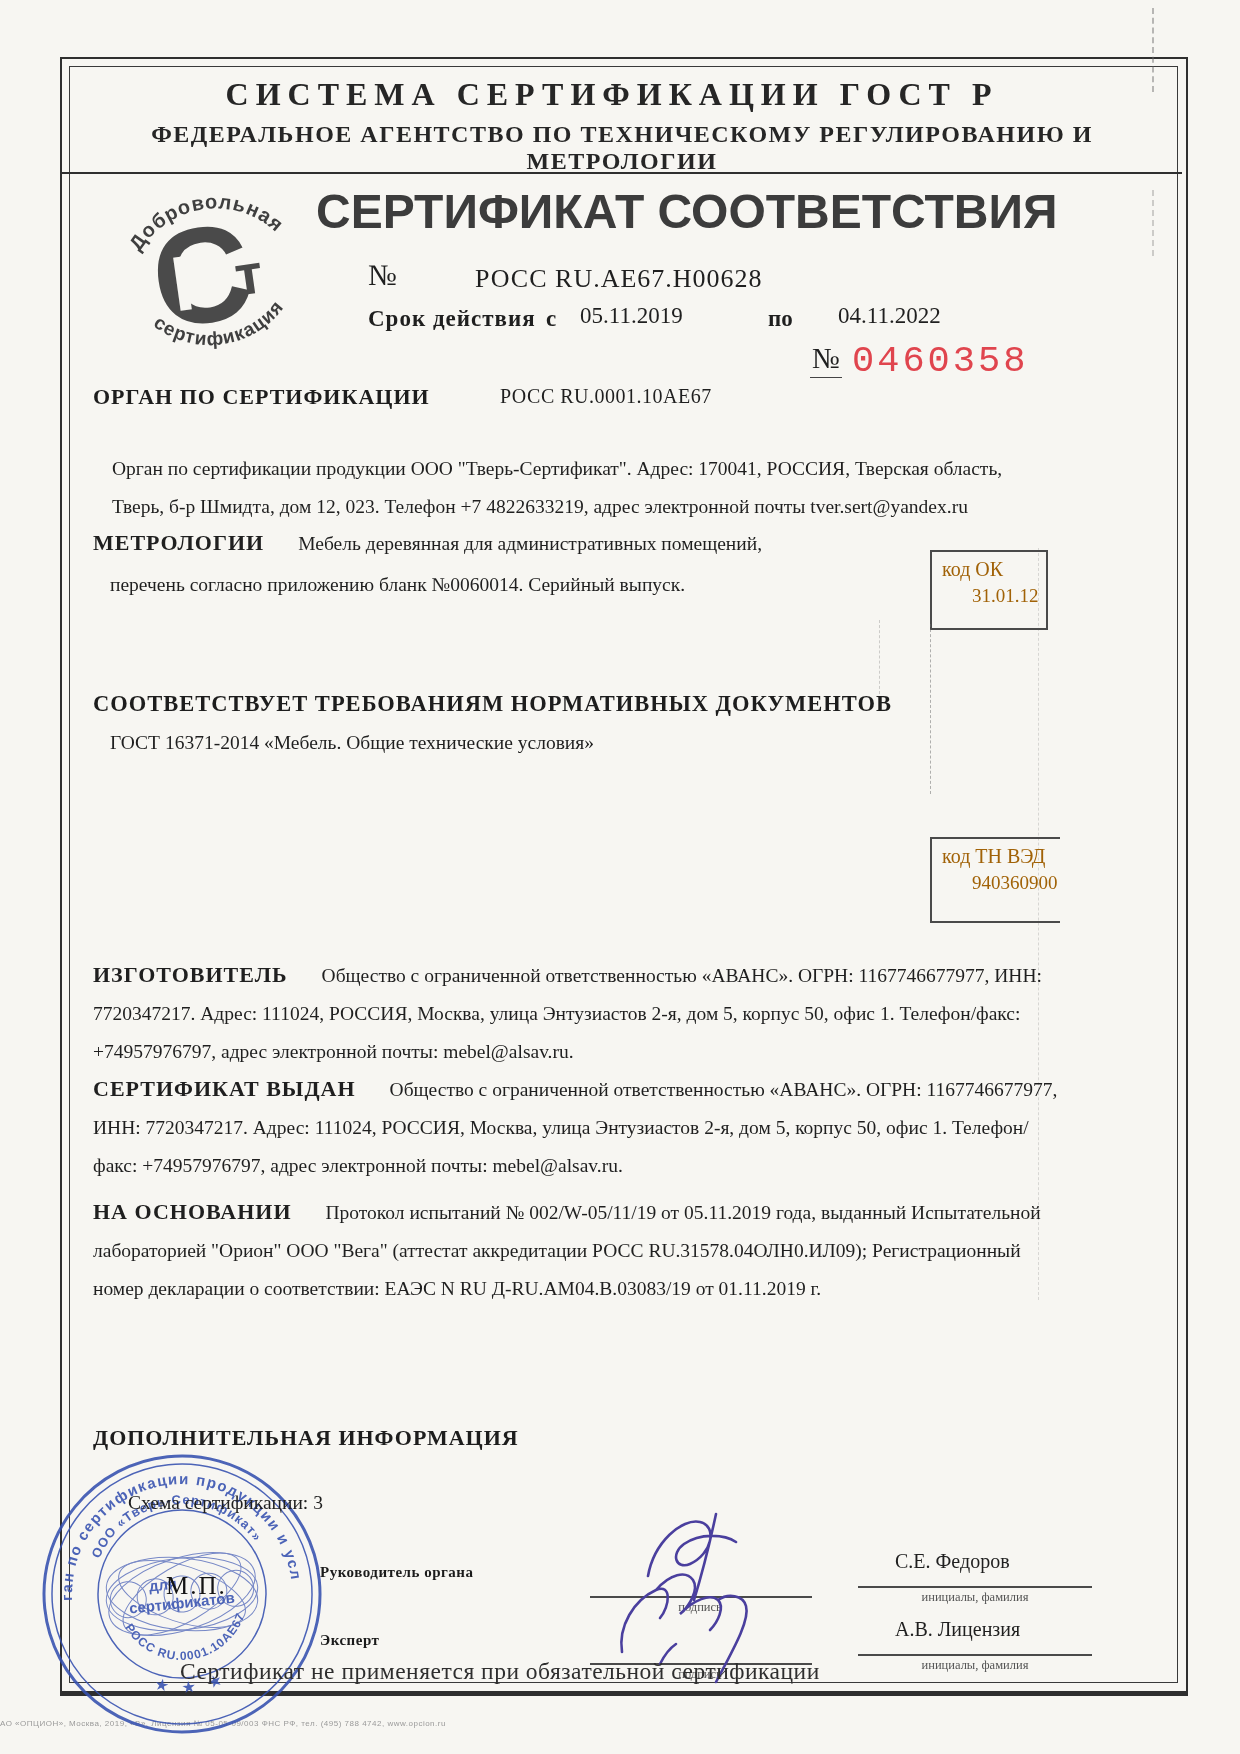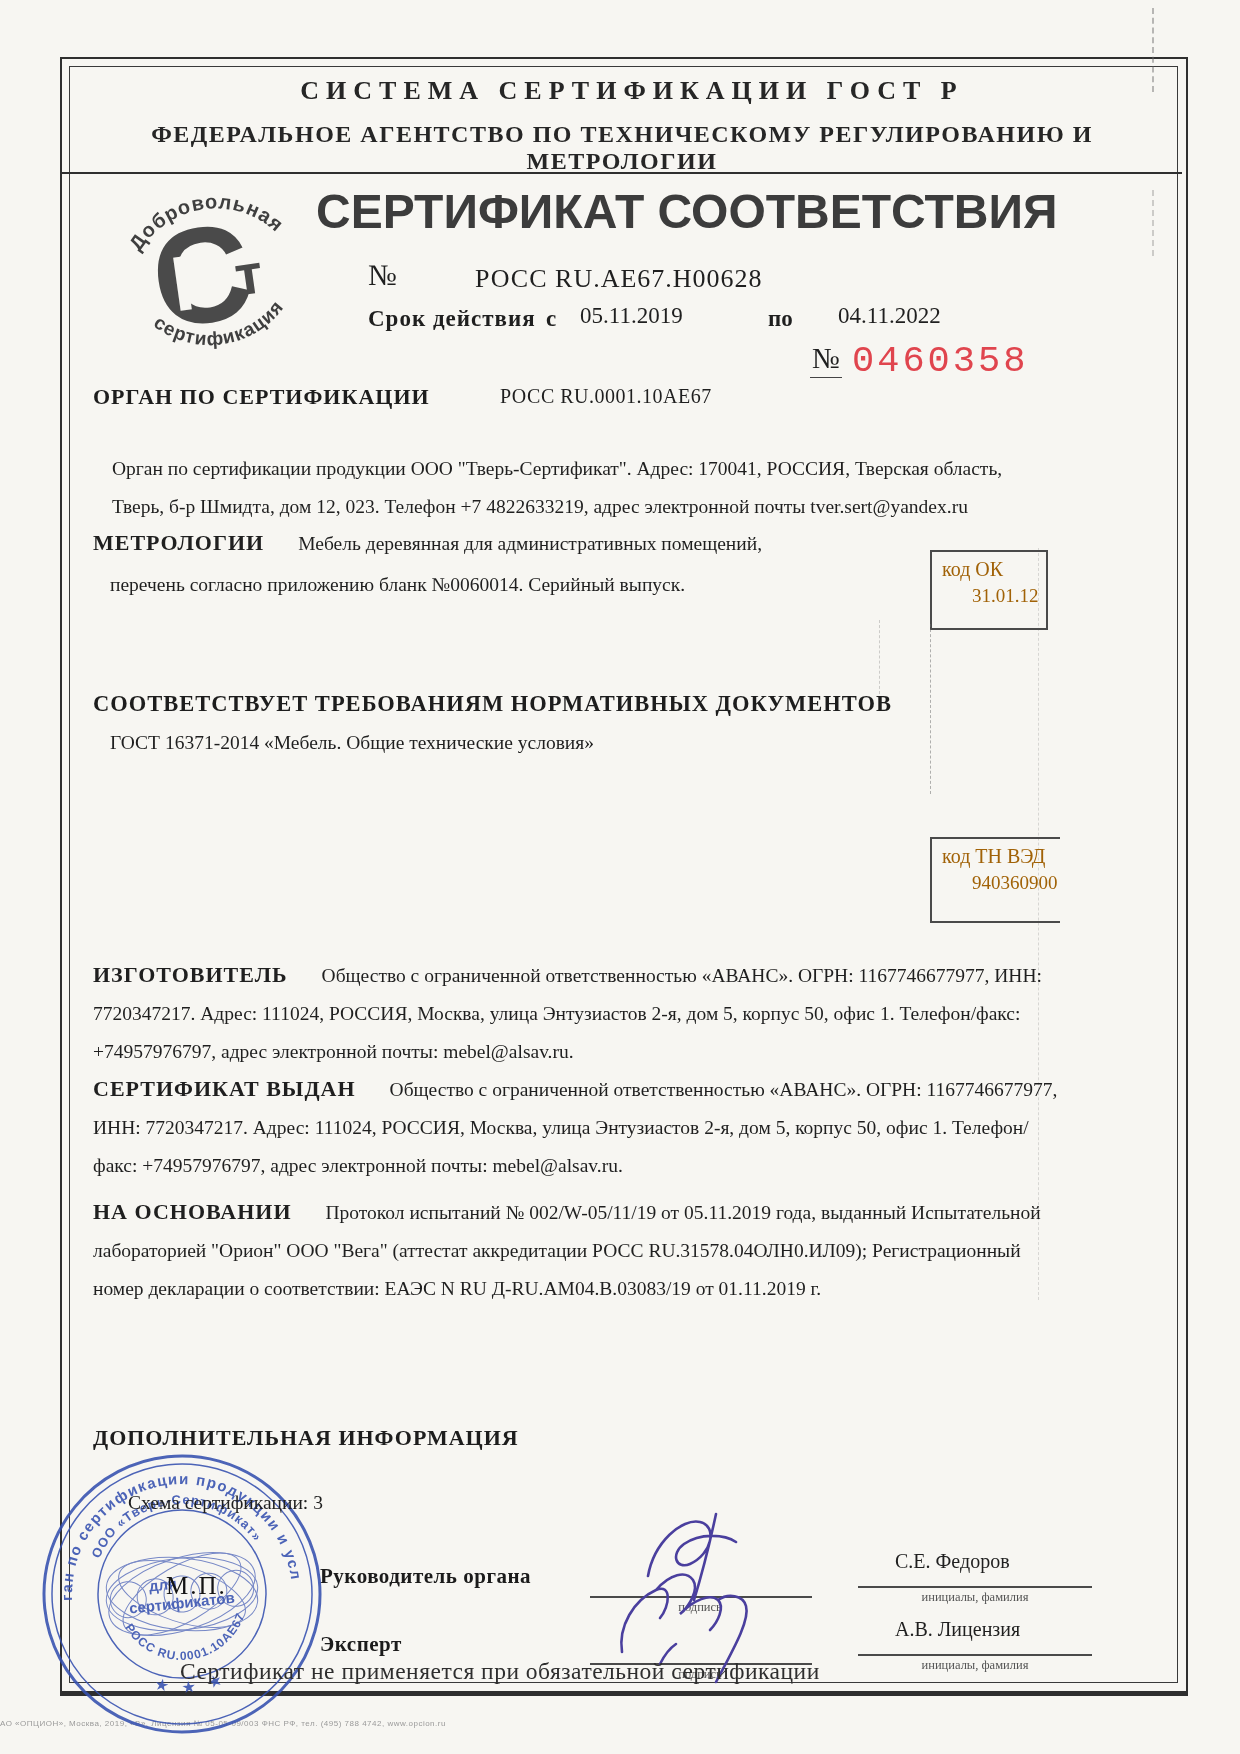--- a/index.html
+++ b/index.html
@@ -16,22 +16,22 @@
   
   .frame-outer{
     left:60px;top:57px;width:1124px;height:1632px;
     border:2px solid #2f2f2f;border-bottom-width:5px;
   }
   .frame-inner{
     left:69px;top:66px;width:1107px;height:1615px;
     border:1px solid #3a3a3a;
   }
   .hdr1{
-    left:72px;top:76px;width:1120px;text-align:center;
-    font-size:26px;font-weight:bold;letter-spacing:7px;color:#262626;
+    left:52px;top:76px;width:1120px;text-align:center;
+    font-size:32px;font-weight:bold;letter-spacing:7px;color:#262626;
   }
   .hdr2{
     left:62px;top:121px;width:1120px;text-align:center;
     font-size:24px;font-weight:bold;letter-spacing:1.5px;color:#262626;
   }
   .hdr-rule{left:62px;top:172px;width:1120px;border-top:2px solid #2f2f2f;}
   .doc-title{
     left:316px;top:184px;width:712px;
     font-family:"Liberation Sans","DejaVu Sans",sans-serif;
     font-size:48px;font-weight:bold;letter-spacing:0px;color:#3c3c3c;
@@ -58,21 +58,21 @@
     border:2px solid #4a4a4a;
     font-size:20px;color:#a16207;
     padding:6px 8px 0 10px;
   }
   .code-box .cv{display:block;padding-left:30px;padding-top:4px;font-size:19px;}
   .dashline-v{border-left:2px dashed #6a6a6a;width:0;}
   .artifact{opacity:.45;}
   .addl-head{left:93px;top:1425px;}
   .scheme{left:128px;top:1492px;font-size:19.5px;color:#1f1f1f;z-index:6;}
   .mp{left:166px;top:1572px;font-size:25px;letter-spacing:2px;color:#141414;z-index:7;}
-  .role{font-size:21px;font-weight:bold;letter-spacing:0.5px;color:#1b1b1b;}
+  .role{font-size:15px;font-weight:bold;letter-spacing:0.5px;color:#1b1b1b;}
   .sigline{border-top:2px solid #4a4a4a;}
   .caption{font-size:12.5px;color:#555;text-align:center;}
   .person{font-size:20px;color:#1f1f1f;}
   .notice{
     left:180px;top:1658px;width:860px;
     font-size:23.5px;color:#2e2e2e;letter-spacing:0.5px;z-index:6;
   }
   .printline{
     left:0;top:1719px;width:1240px;text-align:left;
     font-family:"Liberation Sans",sans-serif;

